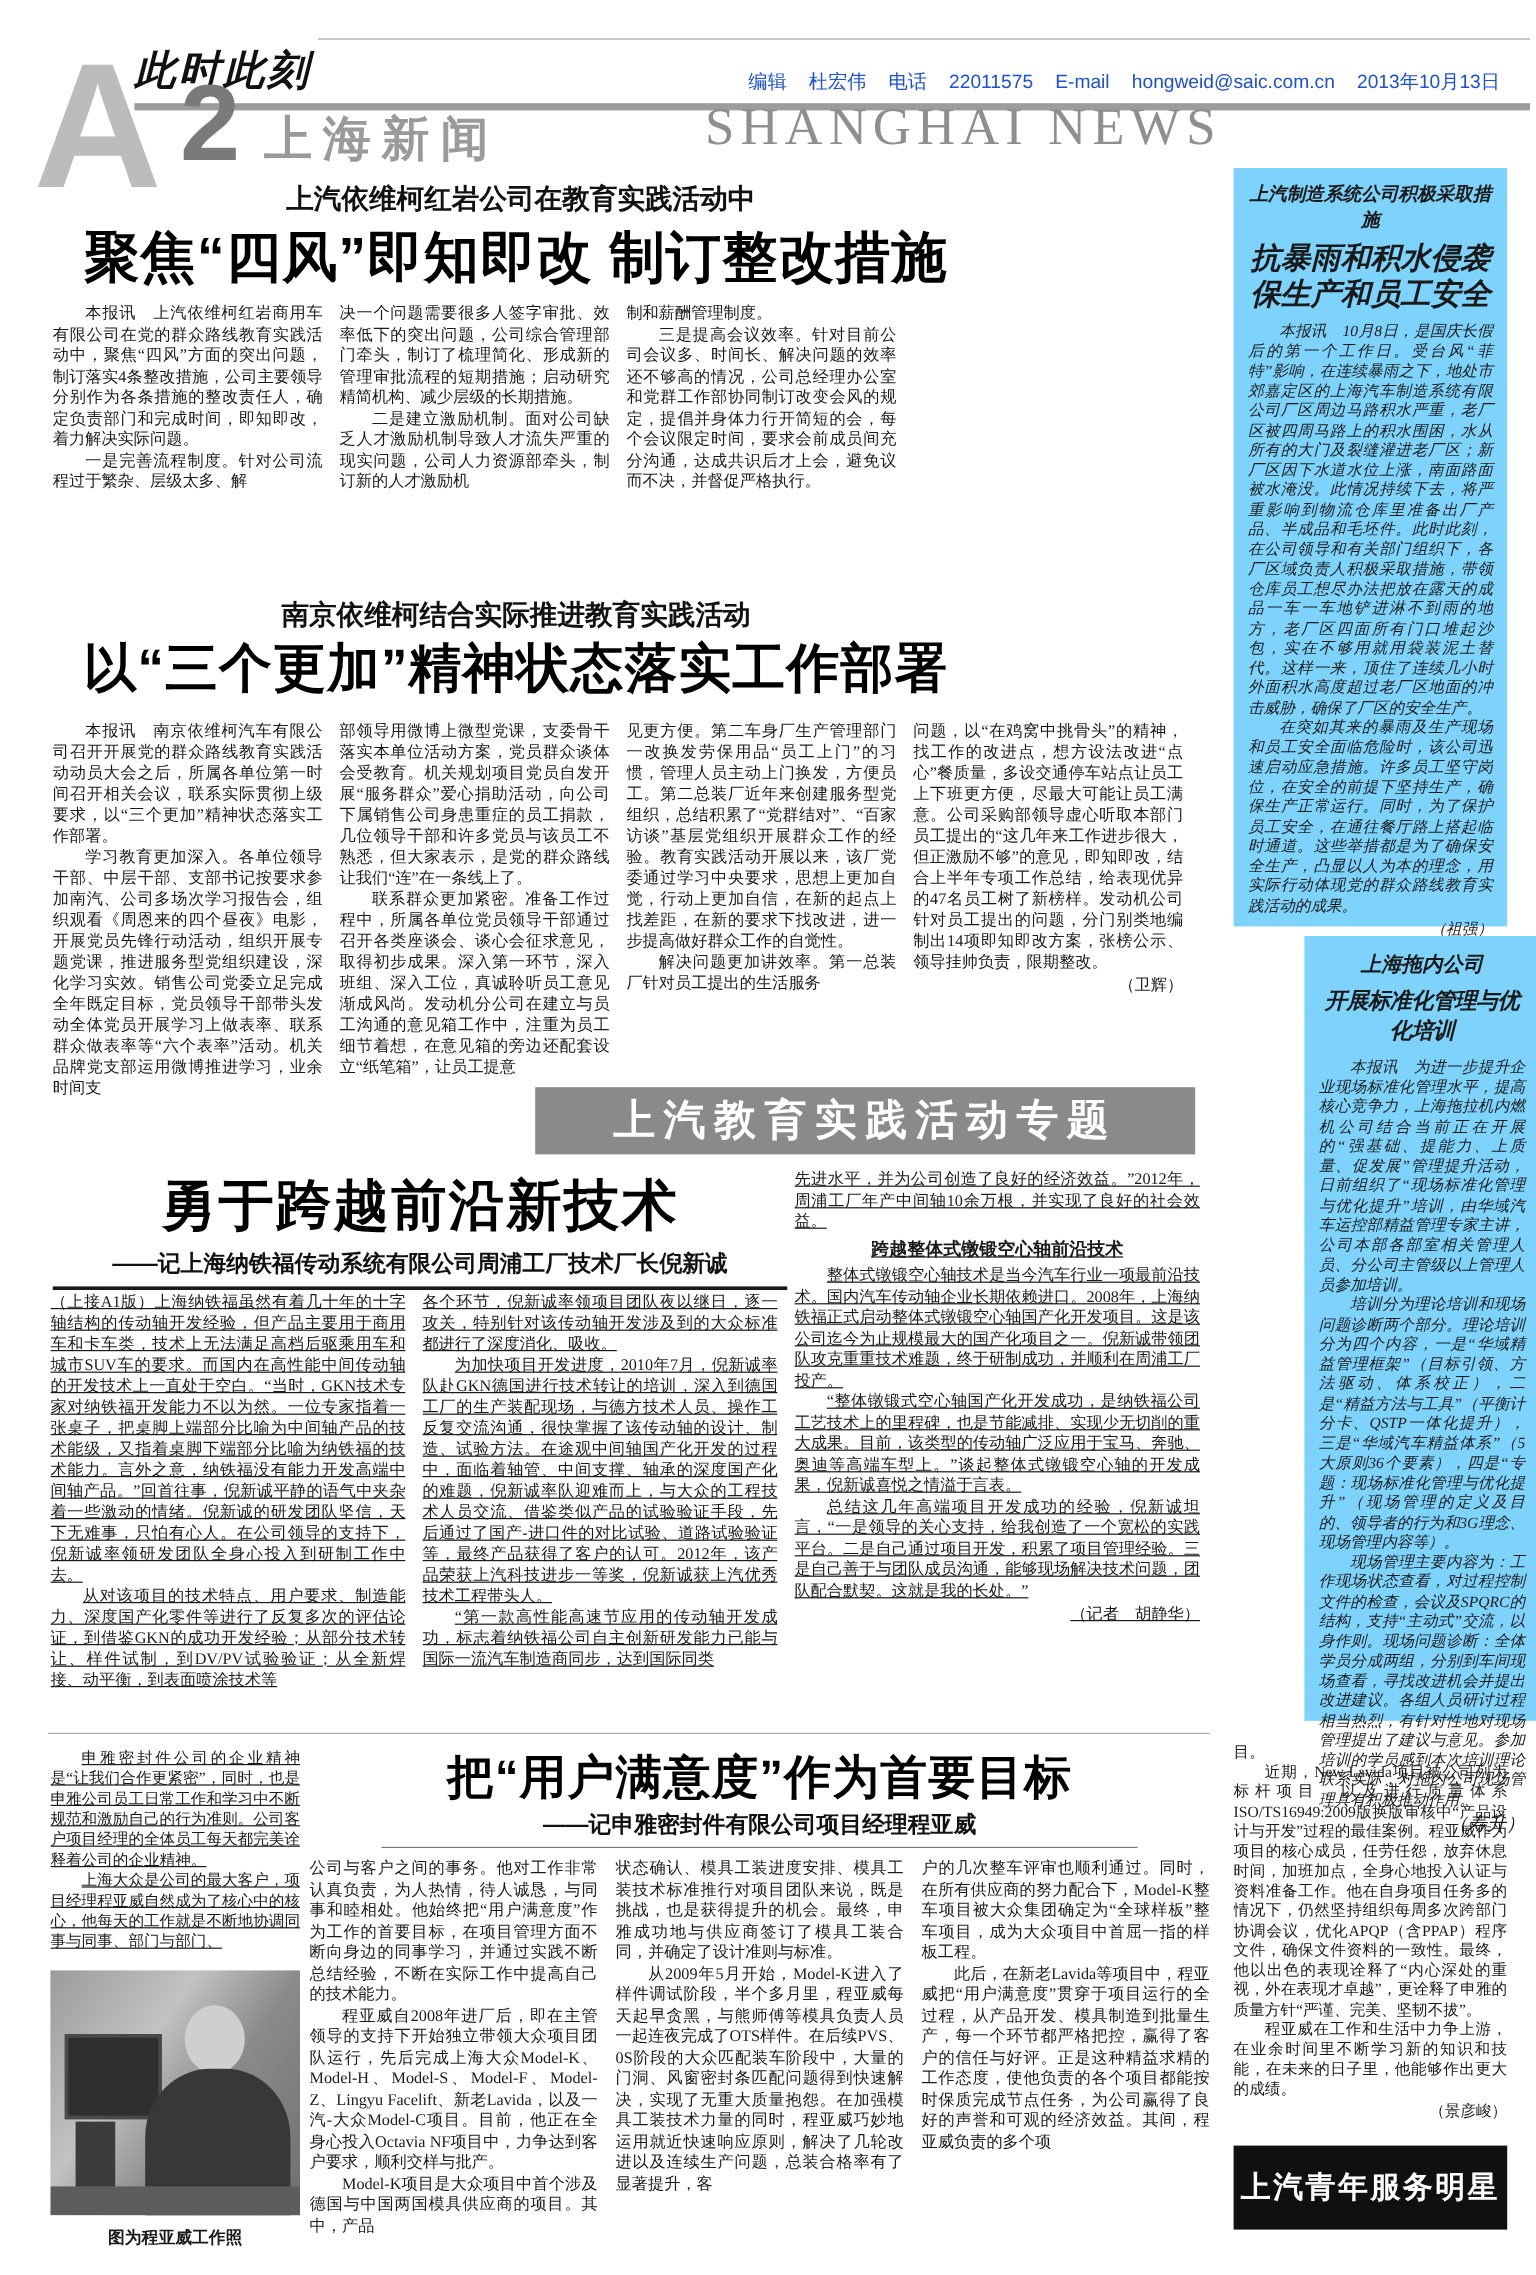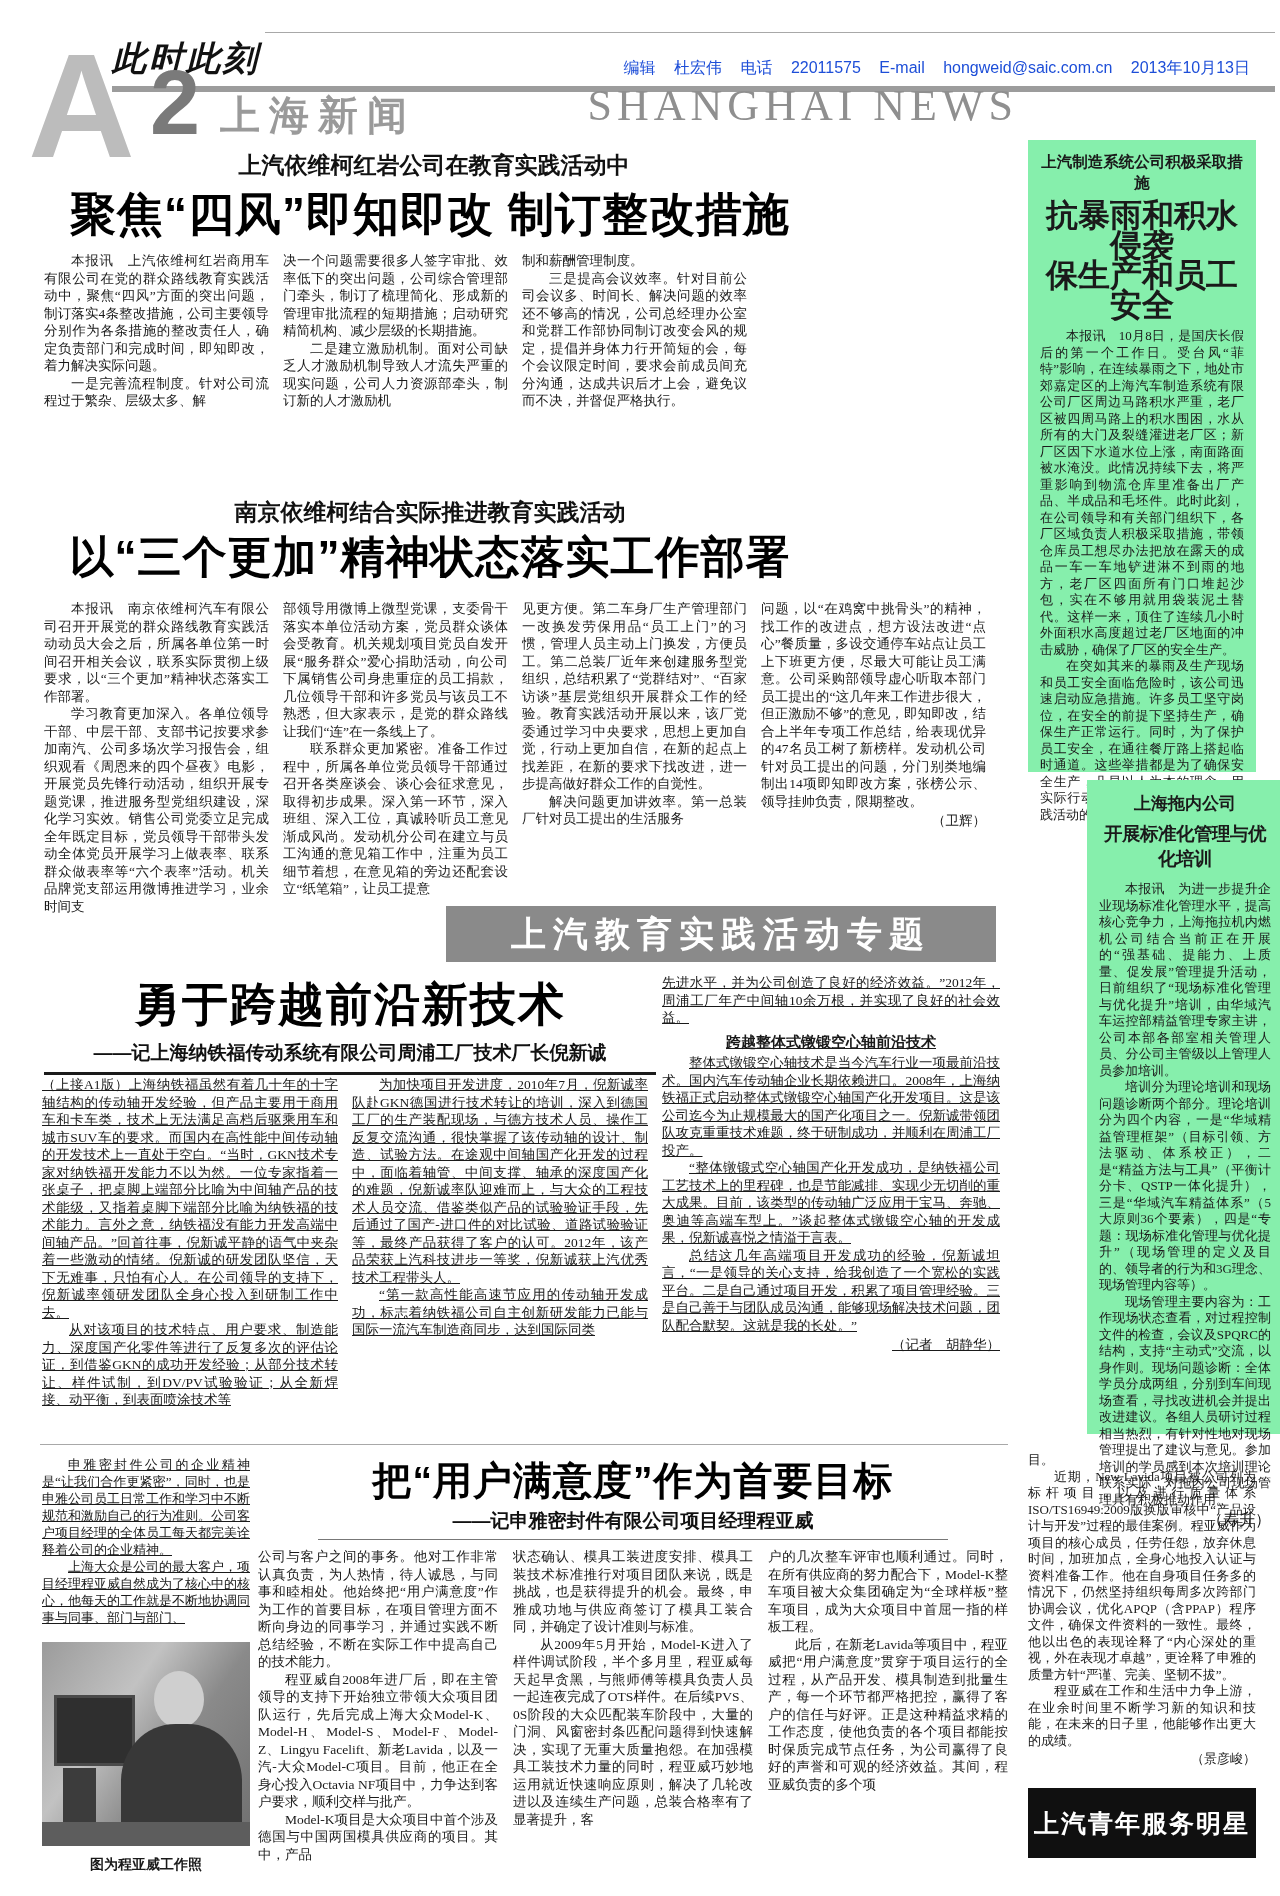--- a/index.html
+++ b/index.html
@@ -32,23 +32,23 @@
   .col p,.wcol p,.gray-panel p,.railcol p{margin:0;text-indent:2em;}
   .col p.cont,.wcol p.cont,.gray-panel p.cont,.railcol p.cont{text-indent:0;}
   .byline{text-align:right;font-size:13.5px;margin-top:2px;}
 
   .banner{background:#8a8a8a;color:#fff;font-family:"Liberation Sans",sans-serif;font-weight:bold;
           font-size:35px;letter-spacing:7px;text-align:center;line-height:56px;white-space:nowrap;}
 
   .colc-sub{font-family:"Liberation Sans",sans-serif;font-weight:bold;font-size:15px;text-align:center;margin:6px 0 4px 0;}
 
   
-  .gray-panel{background:#86efac;box-sizing:border-box;padding:10px 12px;}
+  .gray-panel{background:#7dd3fc;box-sizing:border-box;padding:10px 12px;font-style:italic;}
   .gp-kicker{font-family:"Liberation Sans",sans-serif;font-weight:bold;font-size:15.5px;text-align:center;margin:2px 0 6px 0;}
-  .gp-head{font-family:"Liberation Sans",sans-serif;font-weight:bold;font-size:32px;line-height:30px;text-align:center;margin-bottom:8px;letter-spacing:0px;}
+  .gp-head{font-family:"Liberation Sans",sans-serif;font-weight:bold;font-size:25px;line-height:30px;text-align:center;margin-bottom:8px;letter-spacing:0px;}
   .gp-head2{font-family:"Liberation Sans",sans-serif;font-weight:bold;font-size:18.5px;letter-spacing:-0.5px;text-align:center;margin-bottom:10px;}
   .gp-body{font-size:13px;line-height:16.5px;text-align:justify;}
   .railcol{box-sizing:border-box;font-size:13px;line-height:16.5px;text-align:justify;overflow:hidden;}
   .badge{background:#101010;color:#fff;font-family:"Liberation Sans",sans-serif;font-weight:bold;
          font-size:25px;letter-spacing:2px;text-align:center;line-height:70px;}
 
   
   .photo{background:linear-gradient(125deg,#9b9b9b 0%,#c2c2c2 35%,#8a8a8a 60%,#6f6f6f 100%);position:relative;overflow:hidden;}
   .photo .monitor{position:absolute;left:6%;top:26%;width:36%;height:32%;background:#2f2f2f;border:3px solid #4a4a4a;}
   .photo .tower{position:absolute;left:10%;top:62%;width:16%;height:30%;background:#3c3c3c;}
@@ -120,20 +120,21 @@
   </div>
   <div class="abs banner" style="left:446px;top:906px;width:550px;height:56px;">上汽教育实践活动专题</div>
 
   <div class="abs headline h3a" style="left:44px;top:974px;width:612px;">勇于跨越前沿新技术</div>
   <div class="abs subhead" style="left:44px;top:1040px;width:612px;padding-bottom:6px;border-bottom:3px solid #1a1a1a;">——记上海纳铁福传动系统有限公司周浦工厂技术厂长倪新诚</div>
   <div class="abs wcol" style="left:42px;top:1076px;width:296px;height:362px;">
       <p class="cont">（上接A1版）上海纳铁福虽然有着几十年的十字轴结构的传动轴开发经验，但产品主要用于商用车和卡车类，技术上无法满足高档后驱乘用车和城市SUV车的要求。而国内在高性能中间传动轴的开发技术上一直处于空白。“当时，GKN技术专家对纳铁福开发能力不以为然。一位专家指着一张桌子，把桌脚上端部分比喻为中间轴产品的技术能级，又指着桌脚下端部分比喻为纳铁福的技术能力。言外之意，纳铁福没有能力开发高端中间轴产品。”回首往事，倪新诚平静的语气中夹杂着一些激动的情绪。倪新诚的研发团队坚信，天下无难事，只怕有心人。在公司领导的支持下，倪新诚率领研发团队全身心投入到研制工作中去。</p>
       <p>从对该项目的技术特点、用户要求、制造能力、深度国产化零件等进行了反复多次的评估论证，到借鉴GKN的成功开发经验；从部分技术转让、样件试制，到DV/PV试验验证；从全新焊接、动平衡，到表面喷涂技术等</p>
     </div>
   <div class="abs wcol" style="left:352px;top:1076px;width:296px;height:362px;">
+      <p class="cont">各个环节，倪新诚率领项目团队夜以继日，逐一攻关，特别针对该传动轴开发涉及到的大众标准都进行了深度消化、吸收。</p>
       <p>为加快项目开发进度，2010年7月，倪新诚率队赴GKN德国进行技术转让的培训，深入到德国工厂的生产装配现场，与德方技术人员、操作工反复交流沟通，很快掌握了该传动轴的设计、制造、试验方法。在途观中间轴国产化开发的过程中，面临着轴管、中间支撑、轴承的深度国产化的难题，倪新诚率队迎难而上，与大众的工程技术人员交流、借鉴类似产品的试验验证手段，先后通过了国产-进口件的对比试验、道路试验验证等，最终产品获得了客户的认可。2012年，该产品荣获上汽科技进步一等奖，倪新诚获上汽优秀技术工程带头人。</p>
       <p>“第一款高性能高速节应用的传动轴开发成功，标志着纳铁福公司自主创新研发能力已能与国际一流汽车制造商同步，达到国际同类</p>
     </div>
   <div class="abs wcol" style="left:662px;top:974px;width:338px;height:464px;">
     <p class="cont">先进水平，并为公司创造了良好的经济效益。”2012年，周浦工厂年产中间轴10余万根，并实现了良好的社会效益。</p>
     <div class="colc-sub">跨越整体式镦锻空心轴前沿技术</div>
     <div>
         <p>整体式镦锻空心轴技术是当今汽车行业一项最前沿技术。国内汽车传动轴企业长期依赖进口。2008年，上海纳铁福正式启动整体式镦锻空心轴国产化开发项目。这是该公司迄今为止规模最大的国产化项目之一。倪新诚带领团队攻克重重技术难题，终于研制成功，并顺利在周浦工厂投产。</p>
         <p>“整体镦锻式空心轴国产化开发成功，是纳铁福公司工艺技术上的里程碑，也是节能减排、实现少无切削的重大成果。目前，该类型的传动轴广泛应用于宝马、奔驰、奥迪等高端车型上。”谈起整体式镦锻空心轴的开发成果，倪新诚喜悦之情溢于言表。</p>
         <p>总结这几年高端项目开发成功的经验，倪新诚坦言，“一是领导的关心支持，给我创造了一个宽松的实践平台。二是自己通过项目开发，积累了项目管理经验。三是自己善于与团队成员沟通，能够现场解决技术问题，团队配合默契。这就是我的长处。”</p>

